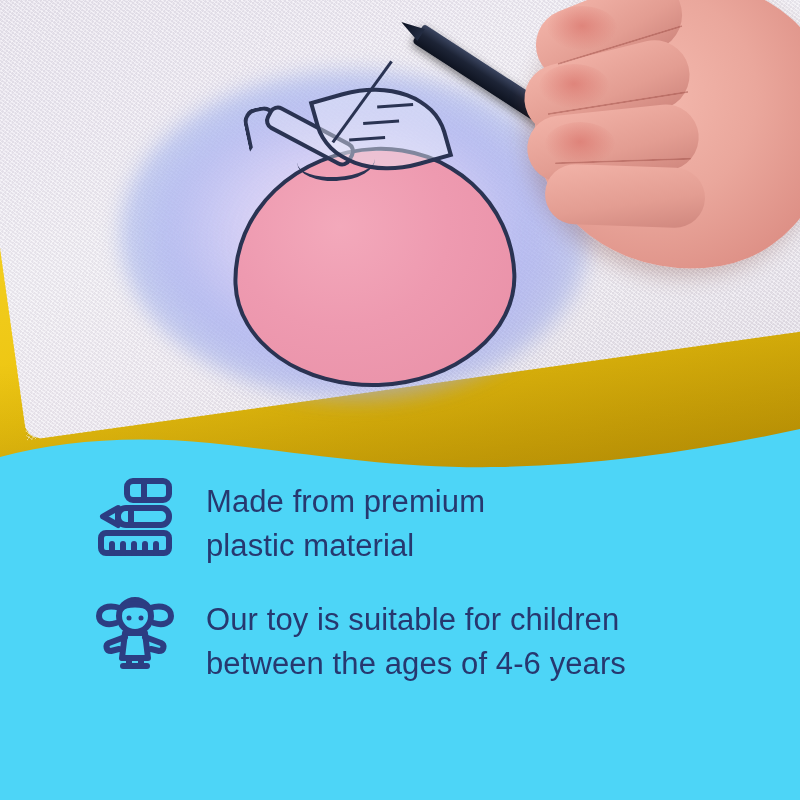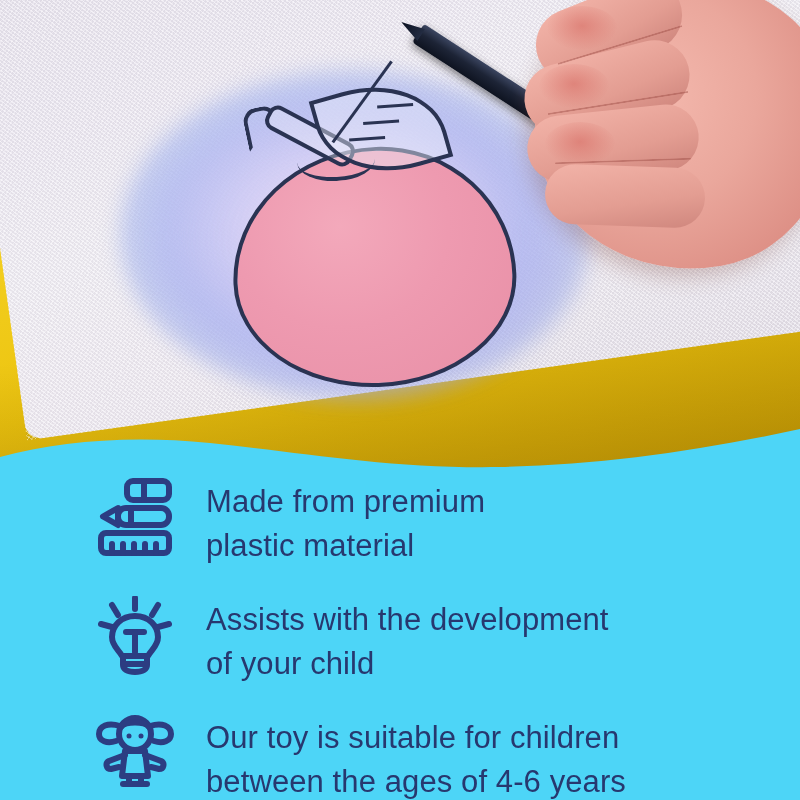--- a/index.html
+++ b/index.html
@@ -369,42 +369,20 @@
             <line x1="25" y1="66" x2="25" y2="75"></line>
             <line x1="36" y1="66" x2="36" y2="75"></line>
             <line x1="47" y1="66" x2="47" y2="75"></line>
             <line x1="58" y1="66" x2="58" y2="75"></line>
           </svg>
         </span>
         <span class="txt">Made from premium
 plastic material</span>
       </div>
 
-      <div class="feature">
-        <span class="icon">
-          <svg width="74" height="80" viewBox="0 0 74 80" fill="none" stroke="#2c3d82" stroke-width="6" stroke-linecap="round" stroke-linejoin="round">
-
-            <line x1="37" y1="2" x2="37" y2="13"></line>
-            <line x1="14" y1="9" x2="20" y2="19"></line>
-            <line x1="60" y1="9" x2="54" y2="19"></line>
-            <line x1="3" y1="28" x2="14" y2="31"></line>
-            <line x1="71" y1="28" x2="60" y2="31"></line>
-
-            <path d="M37 20 C23 20 14 30 14 41 C14 50 21 54 24 60 L50 60 C53 54 60 50 60 41 C60 30 51 20 37 20 Z"></path>
-
-            <path d="M25 60 L25 69 C25 73 29 76 37 76 C45 76 49 73 49 69 L49 60"></path>
-            <line x1="26" y1="68" x2="48" y2="68"></line>
-
-            <line x1="28" y1="36" x2="46" y2="36"></line>
-            <line x1="37" y1="36" x2="37" y2="56"></line>
-          </svg>
-        </span>
-        <span class="txt">Assists with the development
-of your child</span>
-      </div>
 
       <div class="feature">
         <span class="icon">
           <svg width="78" height="76" viewBox="0 0 78 76" fill="none" stroke="#2c3d82" stroke-width="6" stroke-linecap="round" stroke-linejoin="round">
 
             <path d="M24 12 C12 8 3 12 3 20 C3 27 11 30 20 27"></path>
             <path d="M54 12 C66 8 75 12 75 20 C75 27 67 30 58 27"></path>
 
             <circle cx="39" cy="20" r="16"></circle>
 

